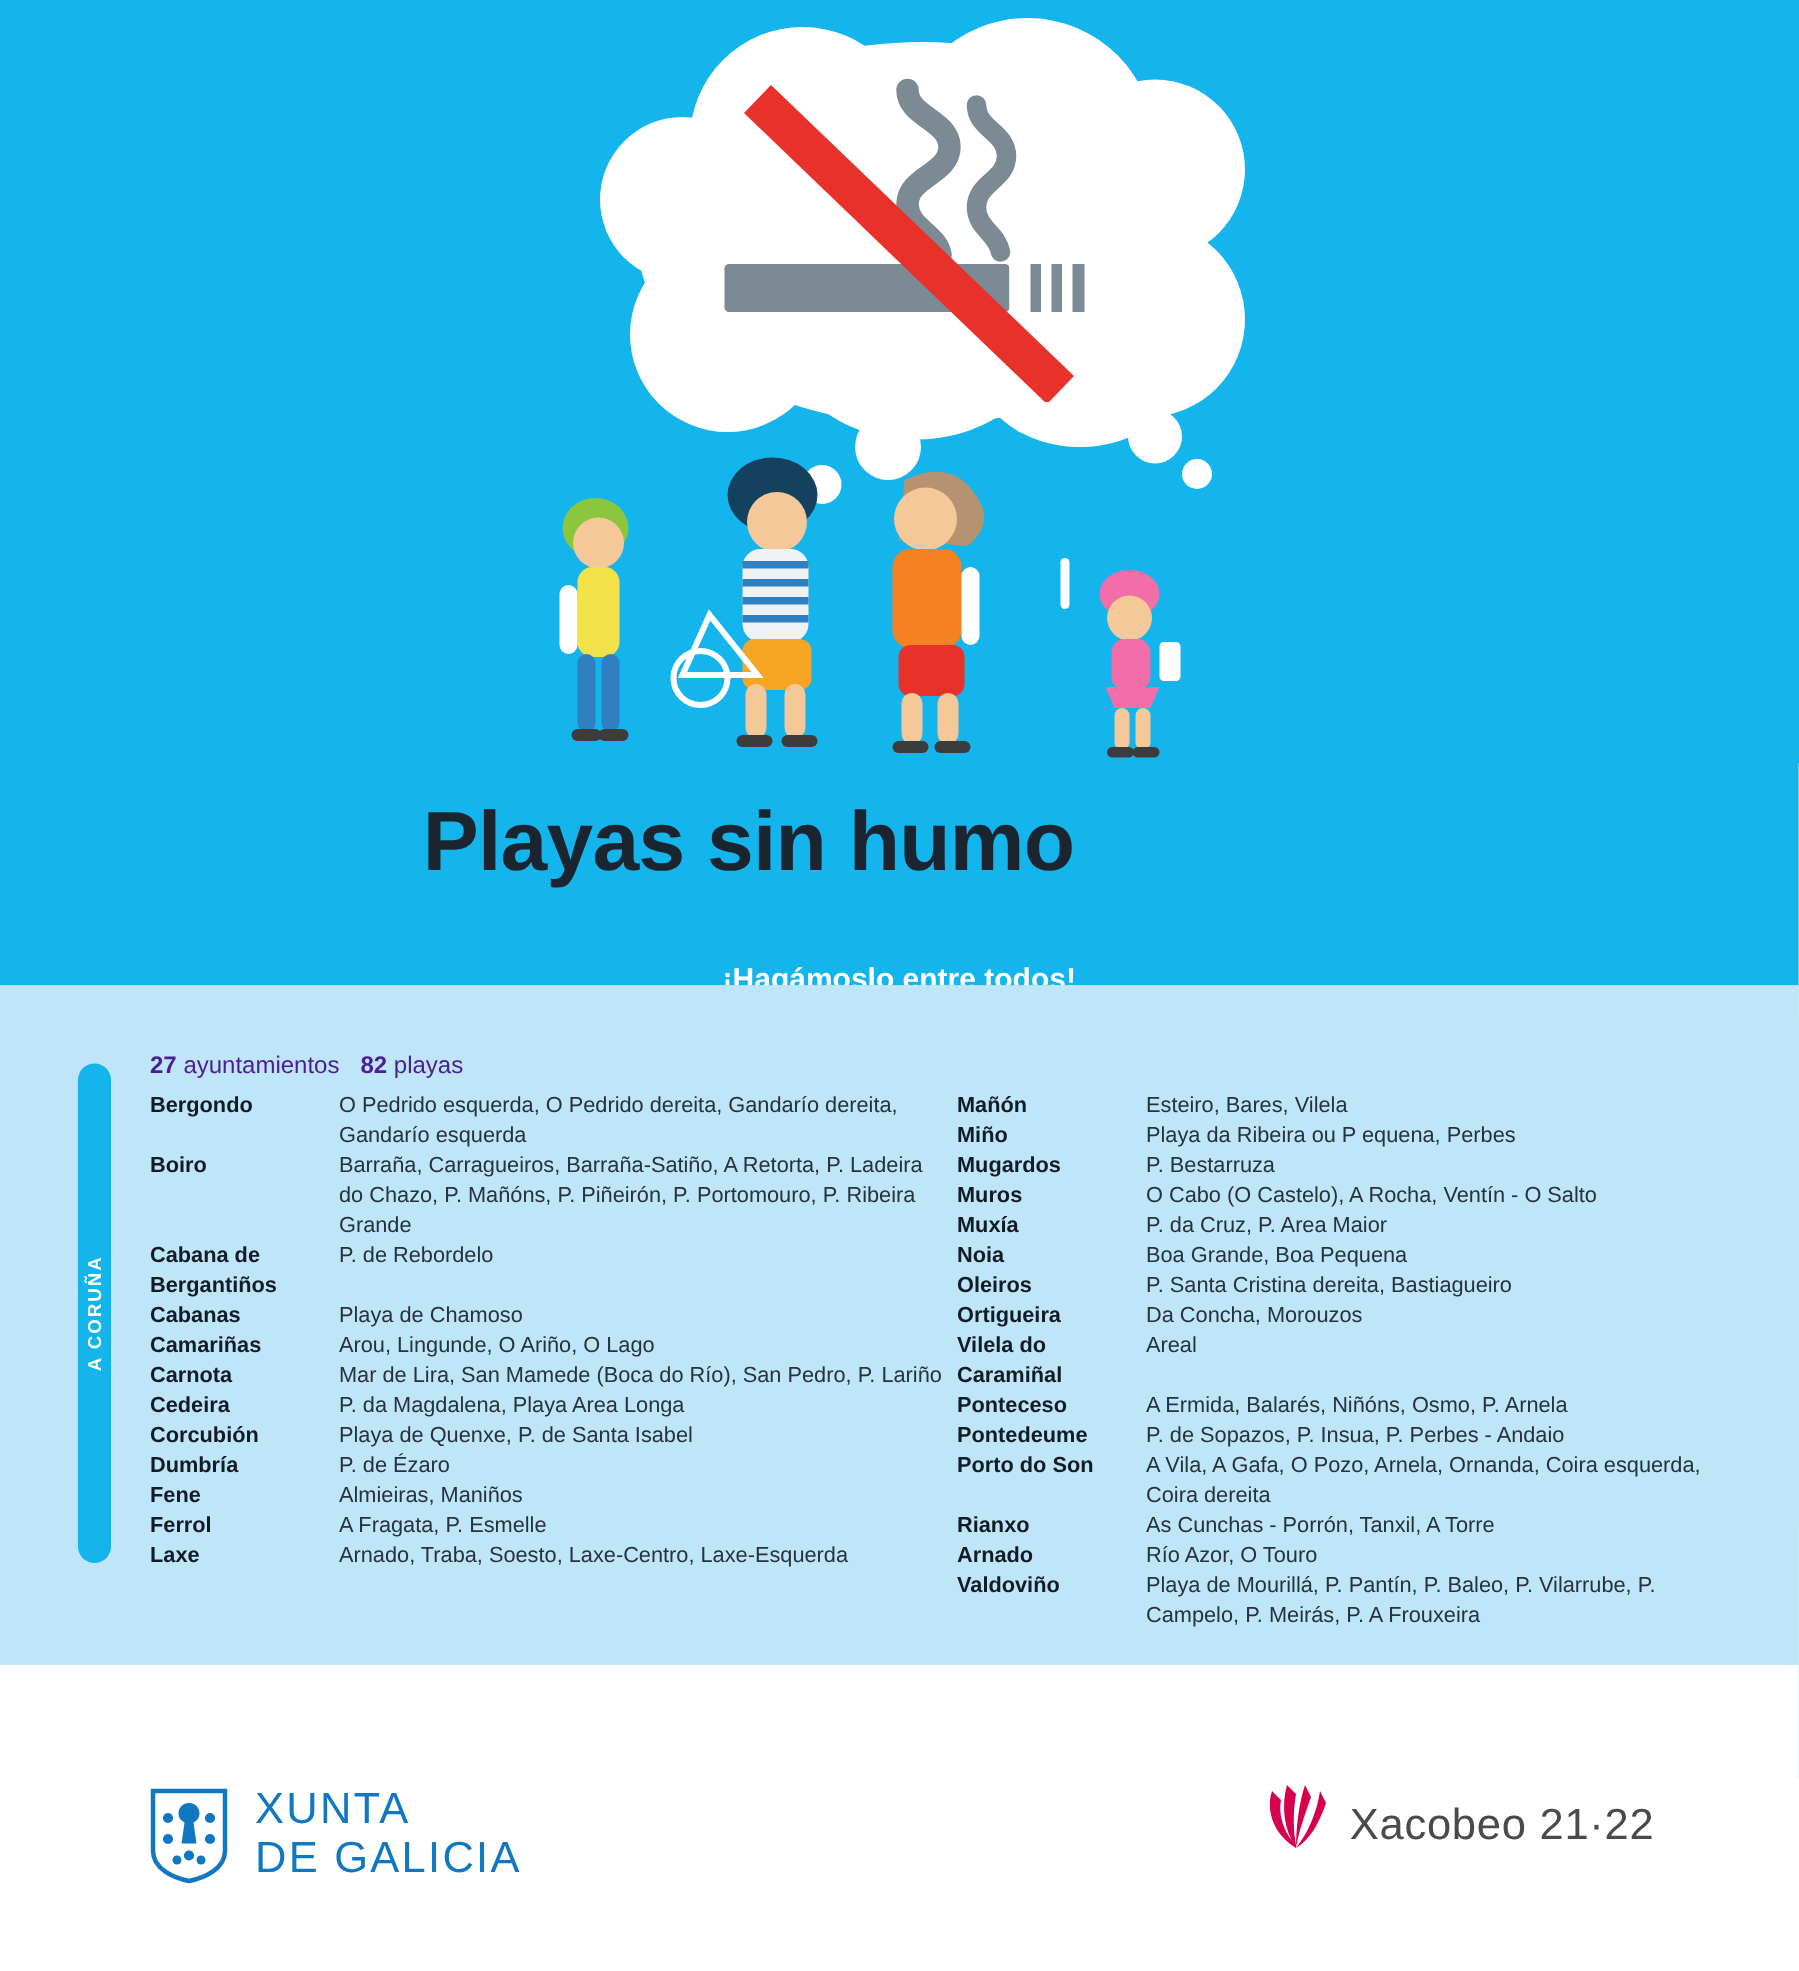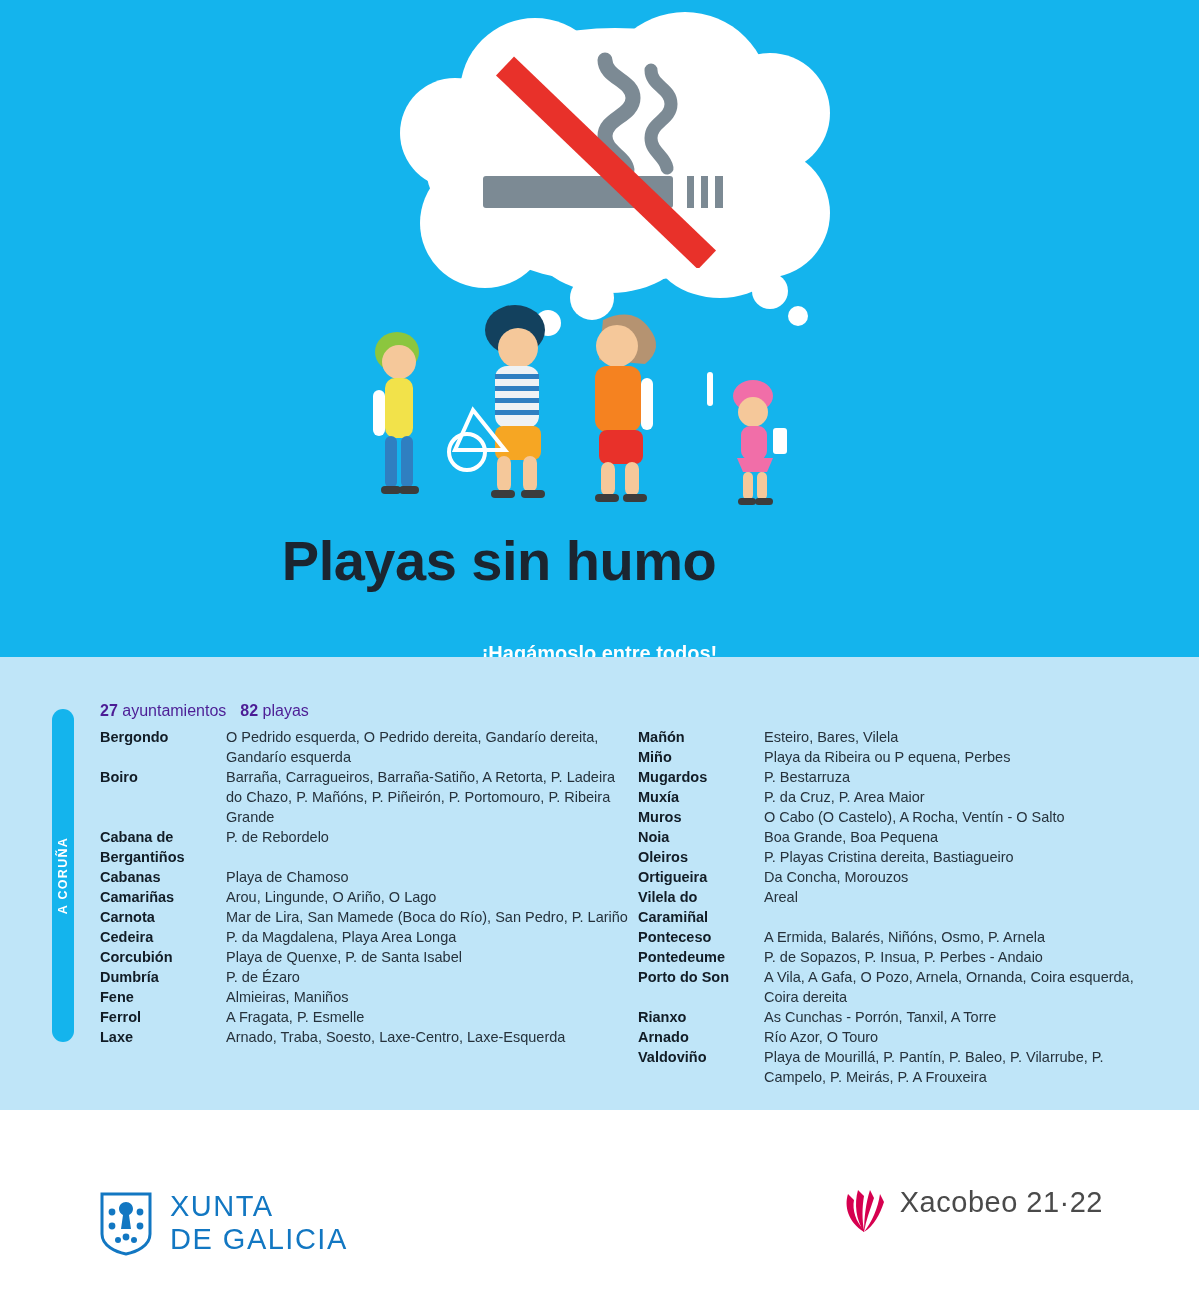--- a/index.html
+++ b/index.html
@@ -190,21 +190,21 @@
   .xunta-text {
     font-size: 29px;
     line-height: 33px;
     color: #1277c2;
     letter-spacing: 1.5px;
   }
   .xacobeo {
     position: absolute;
     right: 96px; top: 76px;
     display: flex;
-    align-items: flex-start;
+    align-items: flex-end;
   }
   .xacobeo-mark { width: 44px; height: 48px; margin-right: 14px; }
   .xacobeo-text {
     font-size: 29px;
     color: #4a4a4a;
     letter-spacing: 0.5px;
   }
 </style>
 </head>
 <body>
@@ -378,34 +378,34 @@
         </div>
         <div class="row">
           <div class="muni">Miño</div>
           <div class="beaches">Playa da Ribeira ou P equena, Perbes</div>
         </div>
         <div class="row">
           <div class="muni">Mugardos</div>
           <div class="beaches">P. Bestarruza</div>
         </div>
         <div class="row">
+          <div class="muni">Muros</div>
+          <div class="beaches">O Cabo (O Castelo), A Rocha, Ventín - O Salto</div>
+        </div>
+        <div class="row">
           <div class="muni">Muxía</div>
           <div class="beaches">P. da Cruz, P. Area Maior</div>
         </div>
         <div class="row">
-          <div class="muni">Muros</div>
-          <div class="beaches">O Cabo (O Castelo), A Rocha, Ventín - O Salto</div>
-        </div>
-        <div class="row">
           <div class="muni">Noia</div>
           <div class="beaches">Boa Grande, Boa Pequena</div>
         </div>
         <div class="row">
           <div class="muni">Oleiros</div>
-          <div class="beaches">P. Playas Cristina dereita, Bastiagueiro</div>
+          <div class="beaches">P. Santa Cristina dereita, Bastiagueiro</div>
         </div>
         <div class="row">
           <div class="muni">Ortigueira</div>
           <div class="beaches">Da Concha, Morouzos</div>
         </div>
         <div class="row">
           <div class="muni">Vilela do Caramiñal</div>
           <div class="beaches">Areal</div>
         </div>
         <div class="row">

